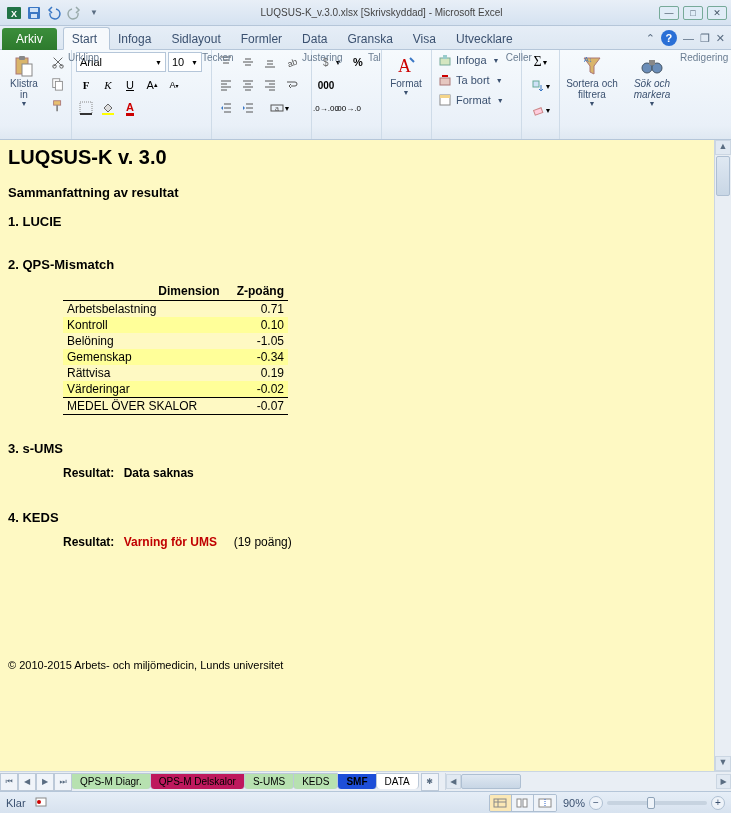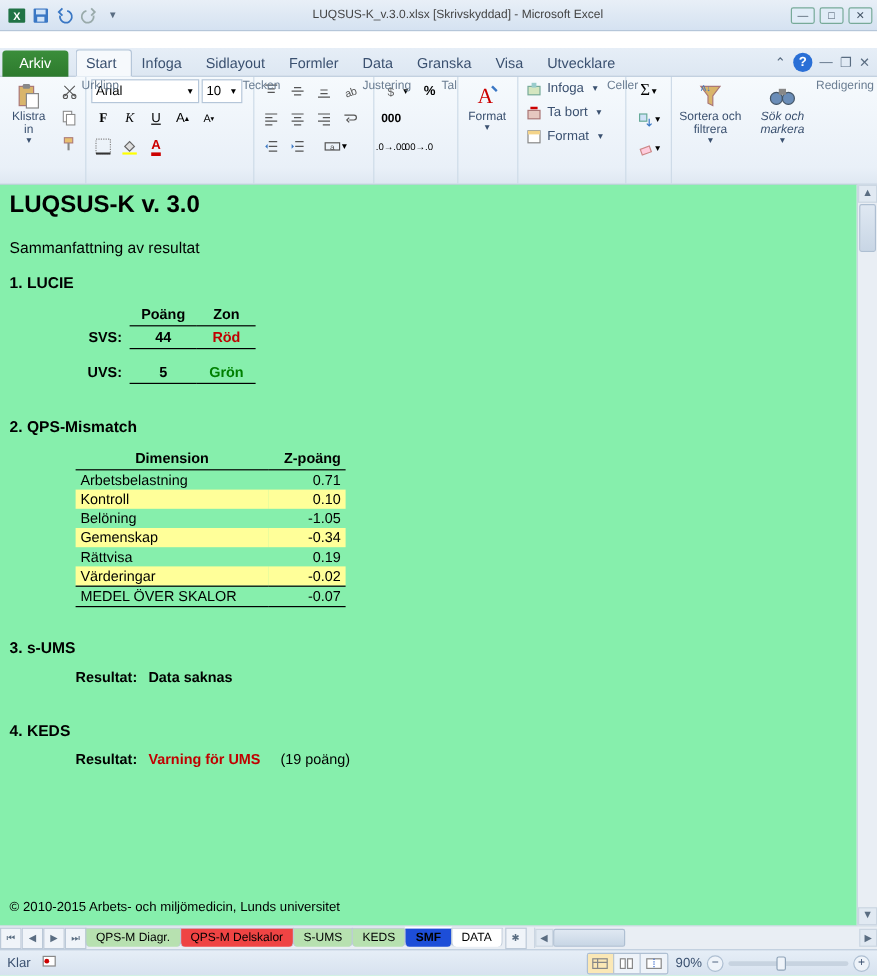--- a/index.html
+++ b/index.html
@@ -6,21 +6,21 @@
   body { font-family: "Segoe UI", Tahoma, sans-serif; font-size: 11px; background: #fff; width: 731px; height: 813px; overflow: hidden; display: flex; flex-direction: column; }
 
   
   .titlebar { height: 26px; background: linear-gradient(#e8eff7,#d5e2f1); border-bottom: 1px solid #b5c6d9; display: flex; align-items: center; padding: 0 4px; }
   .tb-icon { width: 16px; height: 16px; display: inline-flex; align-items: center; justify-content: center; margin: 0 2px; }
   .tb-spacer { flex: 1; text-align: center; color: #444; font-size: 10px; }
   .winbtns { display: flex; gap: 4px; align-items: center; }
   .winbtn { width: 20px; height: 14px; border: 1px solid #7a9; border-radius: 2px; background: #e0ecf7; font-size: 9px; text-align: center; line-height: 12px; color: #456; }
 
   
-  .tabs { height: 24px; background: linear-gradient(#e6eef7,#dde7f2); display: flex; align-items: flex-end; padding-left: 2px; border-bottom: 1px solid #b5c6d9; position: relative; margin-top: 14px; }
+  .tabs { height: 24px; background: linear-gradient(#e6eef7,#dde7f2); display: flex; align-items: flex-end; padding-left: 2px; border-bottom: 1px solid #b5c6d9; position: relative; }
   .tab { padding: 4px 12px 3px 8px; color: #3b5170; cursor: default; font-size: 12px; }
   .tab.active { background: #f6f9fc; border: 1px solid #b5c6d9; border-bottom: 1px solid #f6f9fc; border-radius: 3px 3px 0 0; position: relative; top: 1px; }
   .tab.arkiv { background: linear-gradient(#3b8e3b,#2d7a2d); color: #fff; border-radius: 3px 3px 0 0; padding: 4px 14px; margin-right: 6px; position: relative; top: 1px; }
   .tabs-right { margin-left: auto; display: flex; align-items: center; gap: 6px; padding-right: 6px; padding-bottom: 3px; }
   .help-circle { width: 16px; height: 16px; border-radius: 50%; background: #2a6fd6; color: #fff; font-weight: bold; font-size: 11px; text-align: center; line-height: 16px; }
 
   
   .ribbon { height: 90px; background: linear-gradient(#f6fafd,#e9f0f8 85%,#dfe8f2); border-bottom: 1px solid #b5c6d9; display: flex; }
   .group { border-right: 1px solid #cedbe8; display: flex; flex-direction: row; padding: 2px 4px; }
   .group-body { flex: 1; display: flex; align-items: flex-start; gap: 4px; }
@@ -31,54 +31,54 @@
   .smallbtn { width: 20px; height: 20px; display: inline-flex; align-items: center; justify-content: center; border-radius: 2px; }
   .smallbtn svg { width: 14px; height: 14px; }
   .fontbox { width: 90px; height: 20px; border: 1px solid #b5c6d9; background: #fff; font-size: 11px; padding: 0 3px; display: flex; align-items: center; }
   .sizebox { width: 34px; height: 20px; border: 1px solid #b5c6d9; background: #fff; font-size: 11px; padding: 0 3px; display: flex; align-items: center; }
   .col { display: flex; flex-direction: column; gap: 2px; }
   .menuitem { display: flex; align-items: center; gap: 4px; font-size: 11px; color: #3b5170; padding: 1px 2px; white-space: nowrap; }
   .menuitem .mi-ico { width: 14px; height: 14px; display: inline-flex; align-items: center; justify-content: center; }
 
   
   .ws-wrap { flex: 1; display: flex; min-height: 0; }
-  .ws { flex: 1; overflow: hidden; background: #86efac; position: relative; }
+  .ws { flex: 1; overflow: hidden; background: #fef9c3; position: relative; }
   .sheet { padding: 6px 8px 4px 8px; font-family: Arial, sans-serif; color: #000; width: 640px; }
   .sheet h1 { font-size: 20px; font-weight: bold; margin-bottom: 16px; }
-  .sheet h2 { font-size: 13px; font-weight: normal; margin: 6px 0 14px 0; }
+  .sheet h2 { font-size: 13px; font-weight: bold; margin: 6px 0 14px 0; }
   .sheet h3 { font-size: 13px; font-weight: bold; margin: 14px 0 10px 0; }
   .lucie-table { margin-left: 55px; border-collapse: collapse; font-size: 12px; }
   .lucie-table th { border-bottom: 1px solid #000; padding: 2px 10px; font-weight: bold; text-align: center; }
   .lucie-table td { padding: 2px 10px; text-align: center; }
   .lucie-table td.lbl { text-align: right; font-weight: bold; padding-right: 6px; }
   .bb { border-bottom: 1px solid #000; }
   .red { color: #c00000; font-weight: bold; }
   .green { color: #008000; font-weight: bold; }
   .qps-table { margin-left: 55px; border-collapse: collapse; font-size: 12px; width: 225px; }
-  .qps-table th { border-bottom: 1px solid #000; text-align: center; padding: 2px 4px; }
+  .qps-table th { border-bottom: 1px solid #000; text-align: right; padding: 2px 4px; }
   .qps-table th.r { text-align: right; }
   .qps-table td { padding: 1px 4px; }
   .qps-table td.r { text-align: right; }
   .hl { background: #ffff99; }
   .medel td { border-top: 1px solid #000; border-bottom: 1px solid #000; }
   .result-line { margin-left: 55px; font-size: 12px; }
   .result-line .lbl { font-weight: bold; margin-right: 6px; }
   .copyright { font-size: 11px; margin-top: 110px; }
 
   .vscroll { width: 17px; background: #e9eef4; border-left: 1px solid #cbd6e2; position: relative; }
   .vscroll .thumb { position: absolute; left: 1px; right: 1px; top: 16px; height: 40px; background: linear-gradient(#dfe8f2,#c8d6e5); border: 1px solid #aebfd2; border-radius: 2px; }
   .vscroll .arr { position: absolute; left: 0; right: 0; height: 15px; text-align: center; font-size: 9px; color: #5a6d82; background: #e1e9f2; border: 1px solid #cbd6e2; }
 
   
   .sheetrow { height: 20px; display: flex; align-items: center; border-top: 1px solid #cbd6e2; background: #e9eef4; font-size: 10px; }
   .navbtns { display: flex; }
   .navbtn { width: 18px; height: 18px; border: 1px solid #bcc9d8; background: #f0f4f9; text-align: center; line-height: 16px; font-size: 8px; color: #5a6d82; }
   .stab { padding: 2px 8px; border: 1px solid #bcc9d8; border-bottom: none; background: #fff; margin-left: -1px; border-radius: 0 0 4px 4px; transform: translateY(-1px); }
   .stab.g { background: #b7e1b0; }
-  .stab.y { background: #ef4444; }
+  .stab.y { background: #be185d; }
   .stab.active { background: #1d4ed8; font-weight: bold; border-top: 2px solid #fff; }
   .hscroll { flex: 1; display: flex; align-items: center; justify-content: flex-start; margin-left: 6px; position: relative; height: 17px; background: #e9eef4; border-left: 1px solid #cbd6e2; }
   .hscroll .harr { width: 15px; height: 15px; border: 1px solid #cbd6e2; background: #e1e9f2; font-size: 8px; text-align: center; line-height: 13px; color: #5a6d82; }
   .hscroll .htrack { flex: 1; height: 15px; position: relative; }
   .hscroll .hthumb { position: absolute; left: 0; width: 60px; top: 0; bottom: 0; background: linear-gradient(#dfe8f2,#c8d6e5); border: 1px solid #aebfd2; border-radius: 2px; }
 
   
   .status { height: 22px; background: linear-gradient(#e6eef7,#d7e2ef); border-top: 1px solid #b5c6d9; display: flex; align-items: center; padding: 0 6px; font-size: 11px; color: #3b5170; }
   .status .spacer { flex: 1; }
   .viewbtns { display: flex; border: 1px solid #aebfd2; border-radius: 2px; overflow: hidden; margin-right: 6px; }
@@ -456,42 +456,20 @@
   </div>
 </div>
 
 <div class="ws-wrap">
   <div class="ws">
     <div class="sheet">
       <h1>LUQSUS-K  v. 3.0</h1>
       <h2>Sammanfattning av resultat</h2>
 
       <h3>1. LUCIE</h3>
-      <table class="lucie-table">
-        <tbody>
-            <tr>
-              <td></td>
-              <th>Poäng</th>
-              <th>Zon</th>
-            </tr>
-        <tr>
-              <td class="lbl">SVS:</td>
-              <td class="bb" style="font-weight:bold;">44</td>
-              <td class="bb red">Röd</td>
-            </tr>
-        <tr>
-              <td style="height:10px;"></td>
-            </tr>
-        <tr>
-              <td class="lbl">UVS:</td>
-              <td class="bb" style="font-weight:bold;">5</td>
-              <td class="bb green">Grön</td>
-            </tr>
-      </tbody>
-        </table>
 
       <h3 style="margin-top:28px;">2. QPS-Mismatch</h3>
       <table class="qps-table">
         <tbody>
             <tr>
               <th>Dimension</th>
               <th class="r">Z-poäng</th>
             </tr>
         <tr>
               <td>Arbetsbelastning</td>

